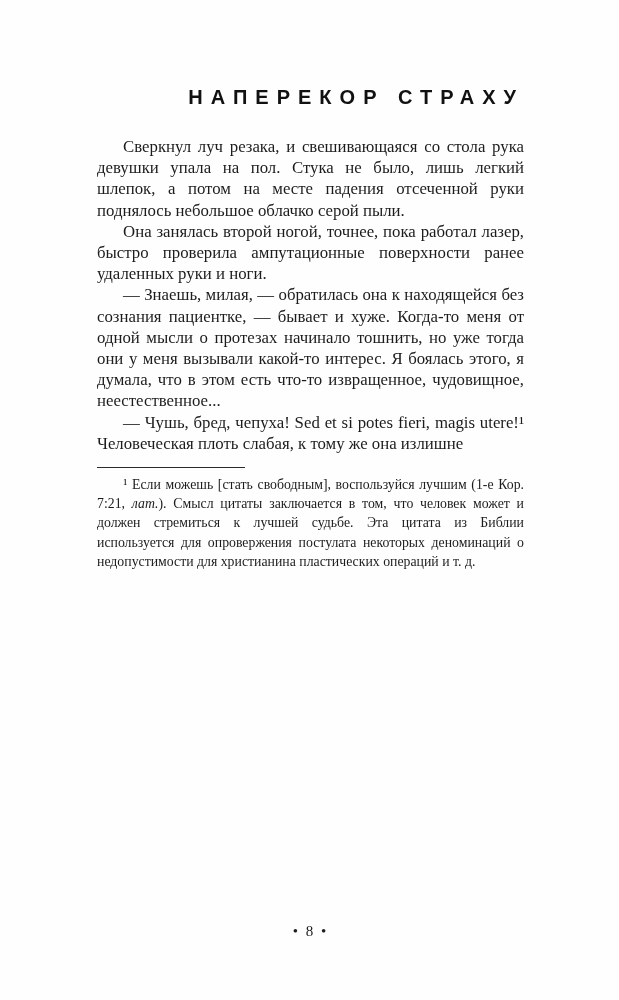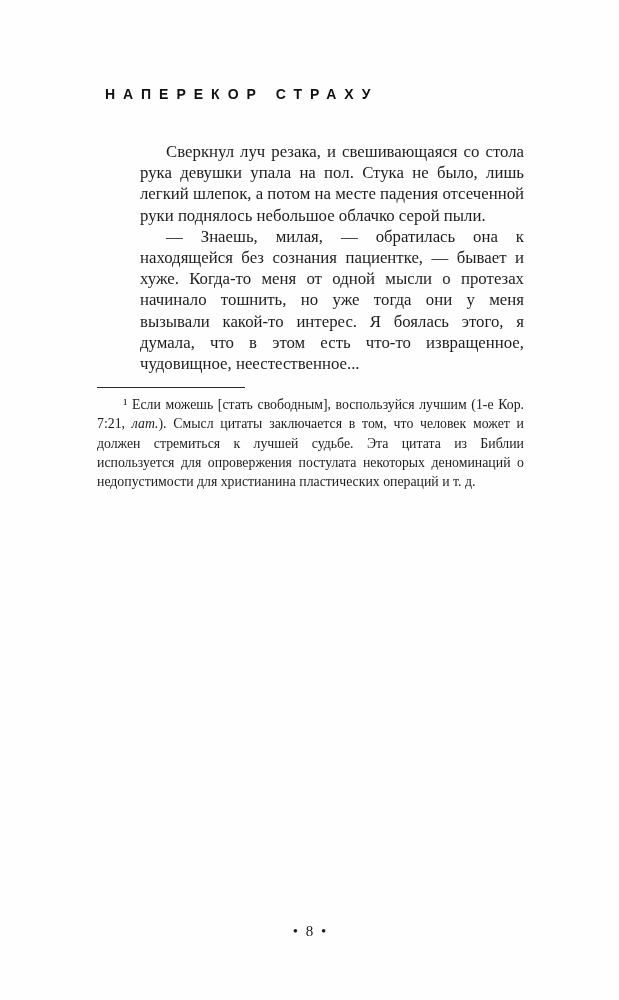--- a/index.html
+++ b/index.html
@@ -14,36 +14,35 @@
     box-sizing: border-box;
     padding: 86px 95px 0 97px;
     display: flex;
     flex-direction: column;
     background: #fefefe;
     font-family: "Liberation Serif", serif;
     color: #1c1c1c;
     overflow: hidden;
   }
   .running-head {
-    text-align: left;
+    text-align: right;
     font-family: "Liberation Sans", sans-serif;
-    font-size: 14px;
+    font-size: 20px;
     font-weight: bold;
     letter-spacing: 8px;
     text-indent: 8px;
     color: #111111;
-    margin-bottom: 39px;
+    margin-bottom: 27px;
     white-space: nowrap;
   }
   .body-text {
     font-size: 16.8px;
     line-height: 21.2px;
     text-align: justify;
     hyphens: auto;
-    margin-left: 43px;
     -webkit-hyphens: auto;
   }
   .para {
     margin: 0;
     text-indent: 1.55em;
   }
   .footnote-block {
     margin-top: 13px;
   }
   .footnote-rule {
@@ -75,21 +74,23 @@
 </style>
 </head>
 <body>
 
 <div class="page">
 
   <div class="running-head">НАПЕРЕКОР СТРАХУ</div>
 
   <div class="body-text" id="body-text">
       <p class="para">Сверкнул луч резака, и свешивающаяся со стола рука девушки упала на пол. Стука не было, лишь легкий шлепок, а потом на месте падения отсеченной руки поднялось небольшое облачко серой пыли.</p>
+      <p class="para">Она занялась второй ногой, точнее, пока работал лазер, быстро проверила ампутационные поверхности ранее удаленных руки и ноги.</p>
       <p class="para">— Знаешь, милая, — обратилась она к находящейся без сознания пациентке, — бывает и хуже. Когда-то меня от одной мысли о протезах начинало тошнить, но уже тогда они у меня вызывали какой-то интерес. Я боялась этого, я думала, что в этом есть что-то извращенное, чудовищное, неестественное...</p>
+      <p class="para">— Чушь, бред, чепуха! Sed et si potes fieri, magis utere!¹ Человеческая плоть слабая, к тому же она излишне</p>
     </div>
 
   <div class="footnote-block">
     <div class="footnote-rule"></div>
     <p class="footnote" id="footnote"><span>¹ Если можешь [стать свободным], воспользуйся лучшим (1-е Кор. 7:21, </span><span class="italic">лат.</span><span>). Смысл цитаты заключается в том, что человек может и должен стремиться к лучшей судьбе. Эта цитата из Библии используется для опровержения постулата некоторых деноминаций о недопустимости для христианина пластических операций и т. д.</span></p>
   </div>
 
   <div class="page-number">• 8 •</div>
 
 </div>

